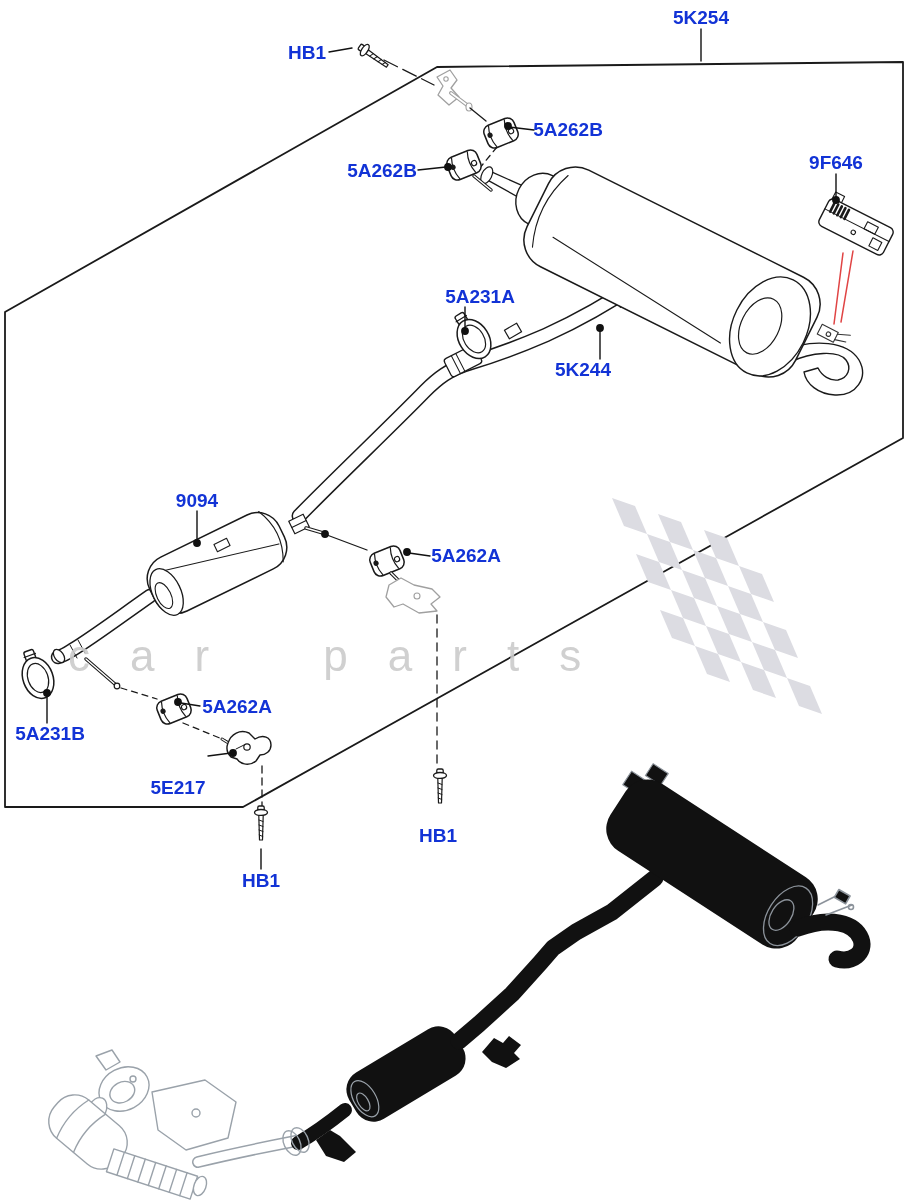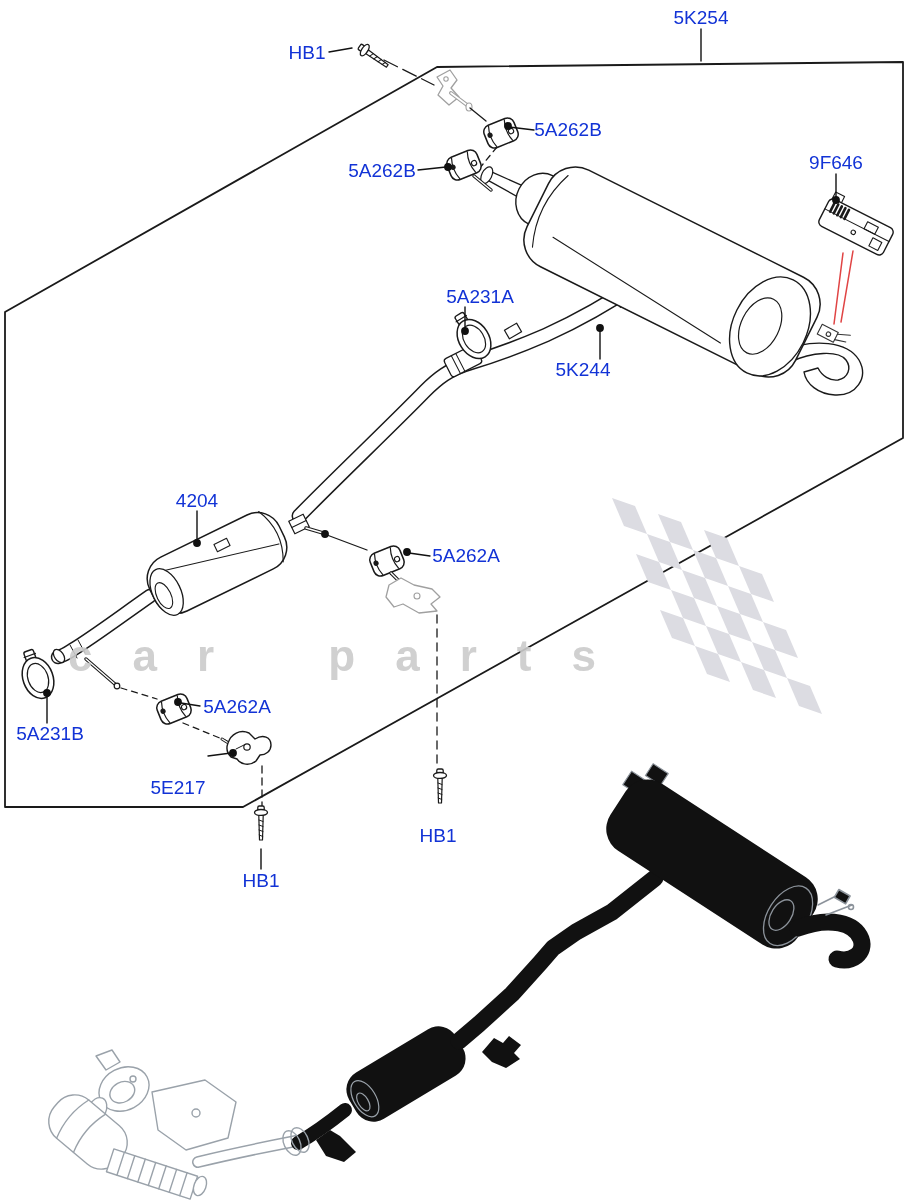--- a/index.html
+++ b/index.html
@@ -8,24 +8,24 @@
     --watermark-red:#d94545;
     --watermark-gray:#cbcbcb;
   }
   html,body{margin:0;padding:0;background:#fff;}
   #stage{position:relative;width:907px;height:1200px;background:#fff;overflow:hidden;
          font-family:"Liberation Sans",sans-serif;}
   #art{position:absolute;left:0;top:0;z-index:1;}
   .wm{position:absolute;z-index:5;pointer-events:none;white-space:nowrap;}
   .wm-brand{left:50px;top:512px;font-size:118px;font-weight:bold;letter-spacing:2px;
             color:var(--watermark-red);opacity:.40;line-height:1;}
-  .wm-tagline{left:68px;top:634px;font-size:44px;font-weight:bold;letter-spacing:40px;
+  .wm-tagline{left:68px;top:634px;font-size:44px;font-weight:normal;letter-spacing:40px;
               word-spacing:22px;color:var(--watermark-gray);opacity:.9;line-height:1;}
   .plabel{position:absolute;z-index:10;transform:translate(-50%,-50%);
-          font-size:19px;color:var(--label-blue);white-space:nowrap;cursor:pointer;line-height:1;}
+          font-size:19px;color:var(--label-blue);white-space:nowrap;cursor:pointer;line-height:1;font-weight:bold;}
 </style>
 </head>
 <body>
 
 <div id="stage">
 
 <svg id="art" width="907" height="1200" viewBox="0 0 907 1200" stroke-linecap="round" stroke-linejoin="round">
 
   <path d="M437,67 L903,62 L903,438 L243,807 L5,807 L5,312 Z" fill="#ffffff" stroke="#1a1a1a" stroke-width="1.8"></path>
 
@@ -307,21 +307,21 @@
 
 <div class="wm wm-tagline">car parts</div>
 
 <div class="plabel" style="left:307px;top:52px">HB1</div>
 <div class="plabel" style="left:701px;top:17px">5K254</div>
 <div class="plabel" style="left:568px;top:129px">5A262B</div>
 <div class="plabel" style="left:382px;top:170px">5A262B</div>
 <div class="plabel" style="left:836px;top:162px">9F646</div>
 <div class="plabel" style="left:480px;top:296px">5A231A</div>
 <div class="plabel" style="left:583px;top:369px">5K244</div>
-<div class="plabel" style="left:197px;top:500px">4204</div>
+<div class="plabel" style="left:197px;top:500px">9094</div>
 <div class="plabel" style="left:466px;top:555px">5A262A</div>
 <div class="plabel" style="left:237px;top:706px">5A262A</div>
 <div class="plabel" style="left:50px;top:733px">5A231B</div>
 <div class="plabel" style="left:178px;top:787px">5E217</div>
 <div class="plabel" style="left:261px;top:880px">HB1</div>
 <div class="plabel" style="left:438px;top:835px">HB1</div>
 
 </div>
 
 </body></html>

